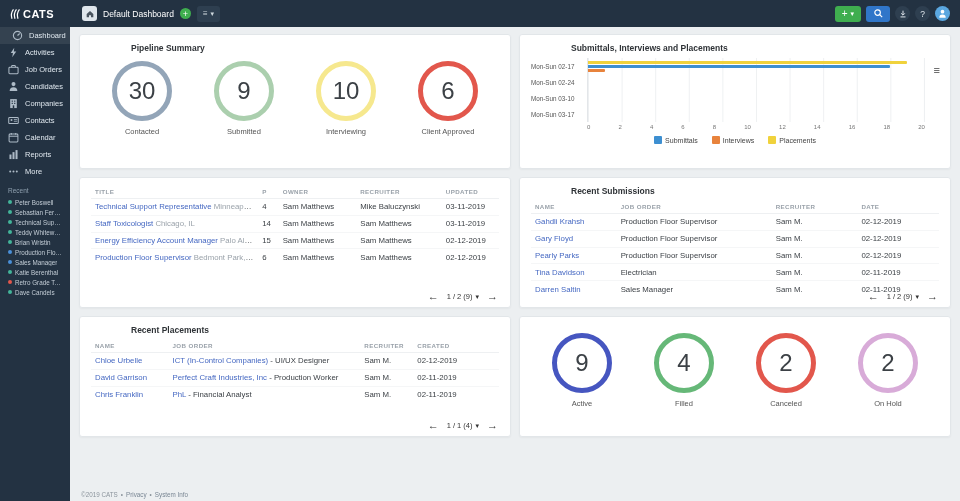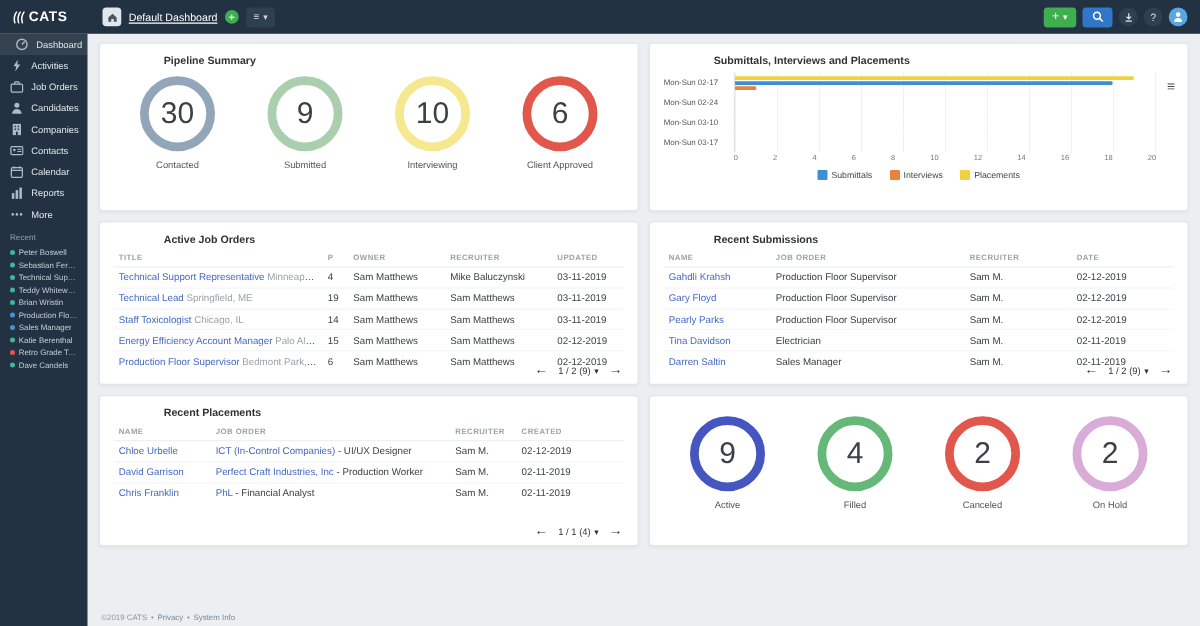--- a/index.html
+++ b/index.html
@@ -4,21 +4,21 @@
 <style>
   * { box-sizing: border-box; margin: 0; padding: 0; }
   html,body { width:960px; height:501px; overflow:hidden; }
   body { font-family:"Liberation Sans","DejaVu Sans",sans-serif; background:#eceff1; position:relative; }
 
   
   .topbar { position:fixed; top:0; left:0; width:960px; height:27px; background:#233242; display:flex; align-items:center; z-index:20; }
   .logo { width:70px; flex-shrink:0; display:flex; align-items:center; gap:2px; padding-left:9px; color:#fff; font-weight:bold; font-size:11px; letter-spacing:.5px; cursor:pointer; }
   .tb-left { display:flex; align-items:center; gap:6px; padding-left:12px; flex:1; }
   .tb-home { width:15px; height:15px; border-radius:3px; background:#dfe6ec; display:flex; align-items:center; justify-content:center; cursor:pointer; }
-  .tb-title { color:#fff; font-size:8.5px;text-decoration:underline; }
+  .tb-title { color:#fff; font-size:8.5px; }
   .tb-add-circle { width:11px; height:11px; border-radius:50%; background:#3fae4f; color:#fff; font-size:9px; line-height:10px; display:flex; align-items:center; justify-content:center; cursor:pointer; }
   .tb-menu { height:16px; padding:0 6px; background:#2e3f50; border-radius:3px; color:#cfd8de; font-size:8px; display:flex; align-items:center; gap:3px; cursor:pointer; }
   .tb-right { display:flex; align-items:center; gap:5px; padding-right:10px; }
   .btn-add { height:16px; padding:0 7px; background:#3fae4f; border:none; border-radius:3px; color:#fff; font-size:10px; display:flex; align-items:center; gap:3px; cursor:pointer; }
   .btn-search { height:16px; width:24px; background:#3076c9; border:none; border-radius:3px; display:flex; align-items:center; justify-content:center; cursor:pointer; }
   .tb-circle { width:15px; height:15px; border-radius:50%; background:#2e3f50; color:#dfe6ec; font-size:8.5px; display:flex; align-items:center; justify-content:center; cursor:pointer; }
   .avatar { width:15px; height:15px; border-radius:50%; background:#5aa7e0; display:flex; align-items:center; justify-content:center; cursor:pointer; }
   .caret { font-size:7px; }
 
   
@@ -34,21 +34,21 @@
 
   
   .content { position:fixed; left:70px; top:27px; right:0; bottom:0; padding:7px 9px; }
   .grid { display:grid; grid-template-columns:1fr 1fr; grid-template-rows:135px 131px 121px; gap:8px; }
   .card { background:#fff; border:1px solid #e2e6e9; border-radius:3px; padding:8px 11px; position:relative; box-shadow:0 1px 2px rgba(0,0,0,.04); overflow:hidden; }
   .card-title { font-size:8.5px; font-weight:bold; color:#2f3337; margin-bottom:5px;padding-left:40px; }
 
   
   .donut-row { display:flex; justify-content:space-around; align-items:flex-start; margin-top:8px; }
   .donut-item { display:flex; flex-direction:column; align-items:center; width:90px; }
-  .donut { width:60px; height:60px; border-radius:50%; border:7px solid #0369a1; display:flex; align-items:center; justify-content:center; }
+  .donut { width:60px; height:60px; border-radius:50%; border:5px solid #0369a1; display:flex; align-items:center; justify-content:center; }
   .donut-num { font-size:24px; color:#3c4146; }
   .donut-label { text-align:center; font-size:7.5px; color:#555; margin-top:6px; }
 
   
   .chart-menu { position:absolute; right:10px; top:30px; font-size:11px; color:#444; cursor:pointer; line-height:1; }
   .crow { display:flex; align-items:center; height:16px; }
   .clabel { width:56px; font-size:6.3px; color:#555; flex-shrink:0; }
   .cplot { flex:1; height:100%; position:relative; border-left:1px solid #e3e6e9; border-right:1px solid #eef0f2;
            background-image:linear-gradient(to right,#eef0f2 1px,transparent 1px); background-size:10% 100%;
            display:flex; flex-direction:column; justify-content:center; gap:1px; margin-right:14px; }
@@ -347,45 +347,37 @@
             <span>Interviews</span>
           </span>
           <span class="legend-item">
             <span class="sw" style="background: rgb(240, 210, 60);"></span>
             <span>Placements</span>
           </span>
         </div>
     </section>
 
     <section class="card t-ajo">
-      <h2 class="card-title">Active Job Orders</h2>
       <div>
           <table>
             <thead>
               <tr>
                 <th>Title</th>
                 <th>P</th>
                 <th>Owner</th>
                 <th>Recruiter</th>
                 <th>Updated</th>
               </tr>
             </thead>
             <tbody>
               <tr>
                 <td><span class="link">Technical Support Representative</span><span class="muted"> Minneapolis</span></td>
                 <td>4</td>
                 <td>Sam Matthews</td>
                 <td>Mike Baluczynski</td>
-                <td>03-11-2019</td>
-              </tr>
-              <tr>
-                <td><span class="link">Technical Lead</span><span class="muted"> Springfield, ME</span></td>
-                <td>19</td>
-                <td>Sam Matthews</td>
-                <td>Sam Matthews</td>
                 <td>03-11-2019</td>
               </tr>
               <tr>
                 <td><span class="link">Staff Toxicologist</span><span class="muted"> Chicago, IL</span></td>
                 <td>14</td>
                 <td>Sam Matthews</td>
                 <td>Sam Matthews</td>
                 <td>03-11-2019</td>
               </tr>
               <tr>

